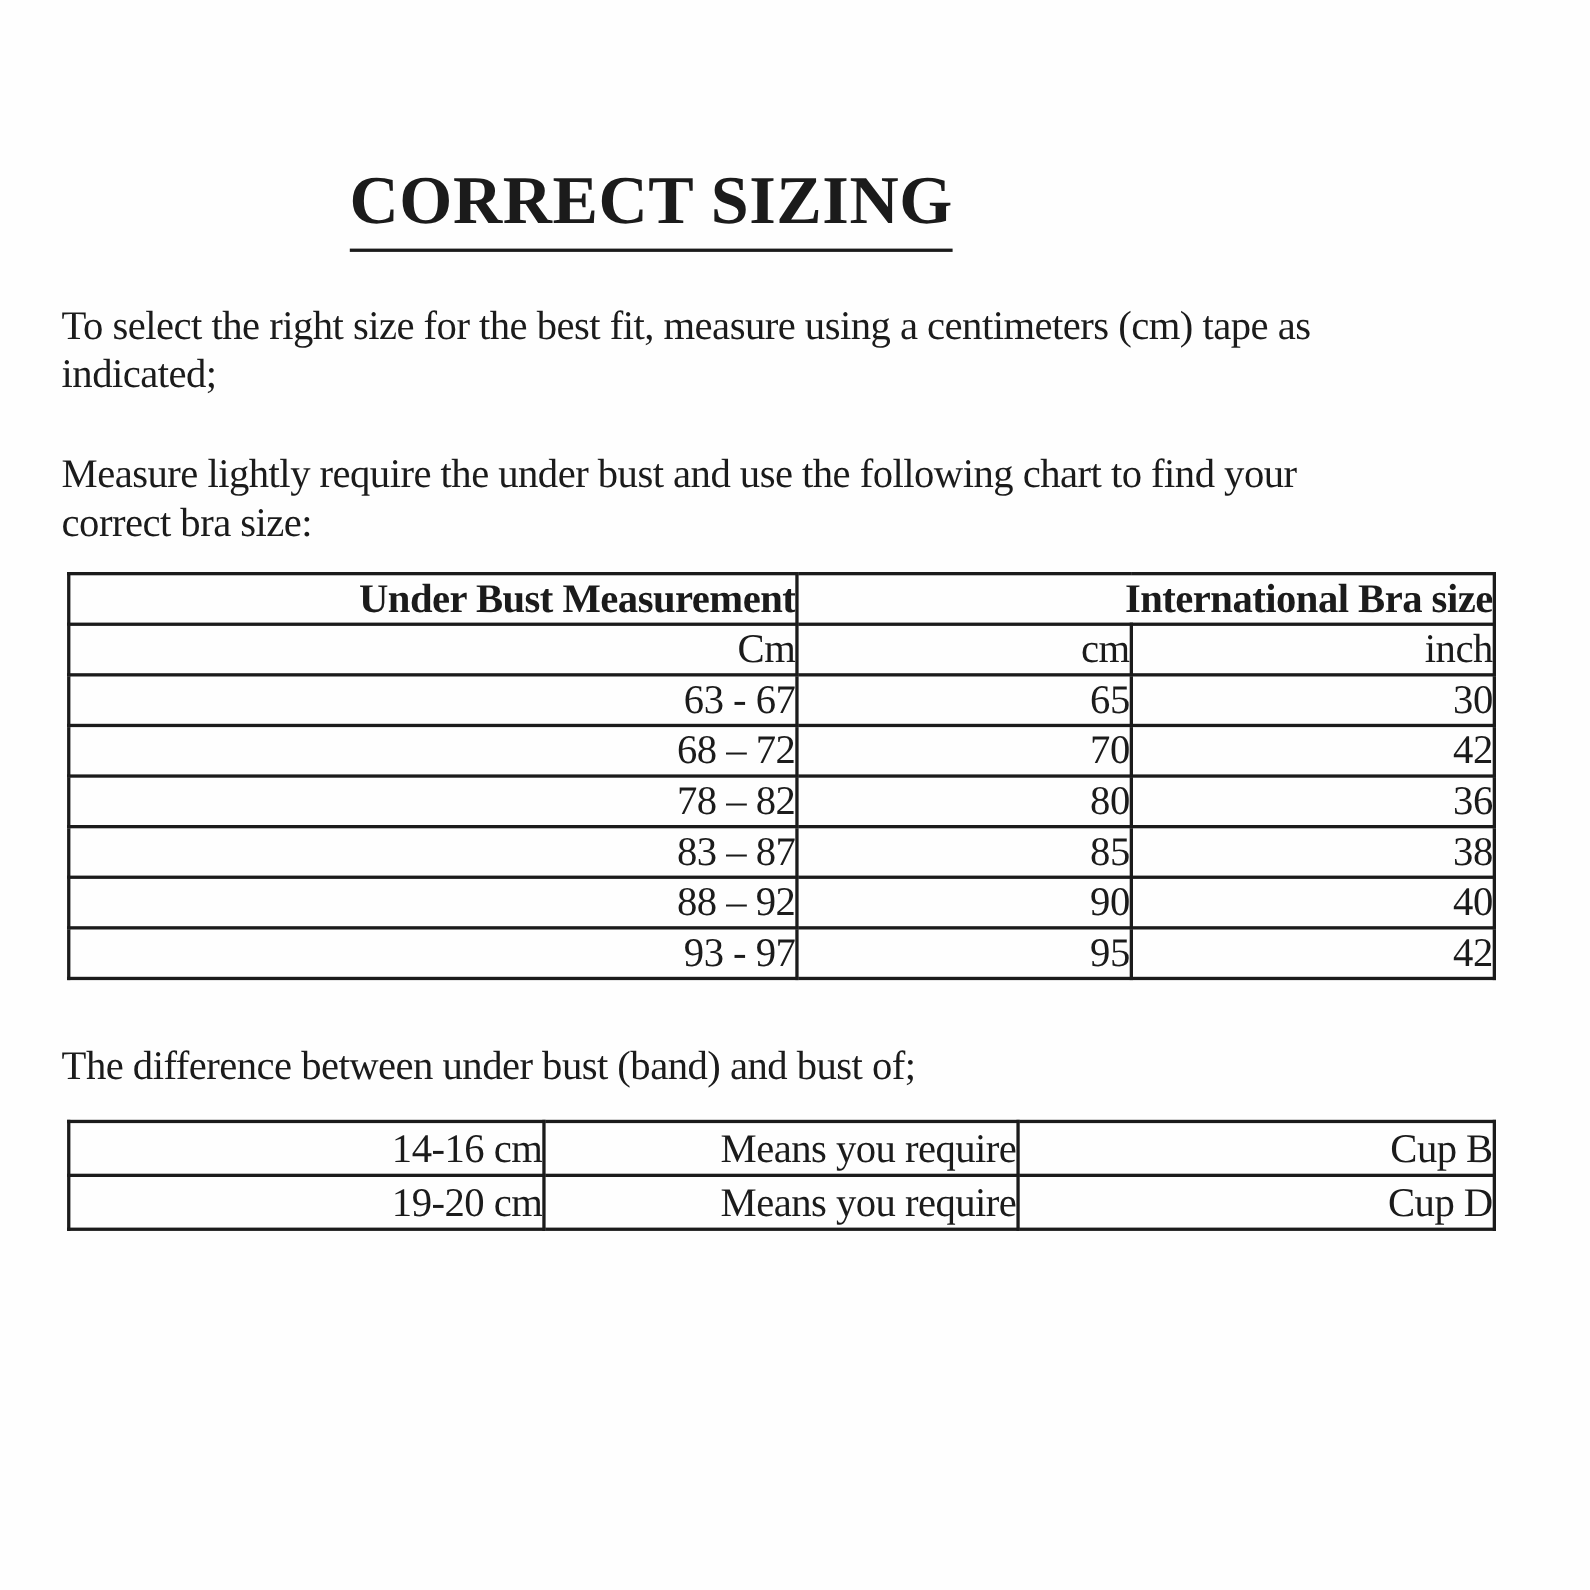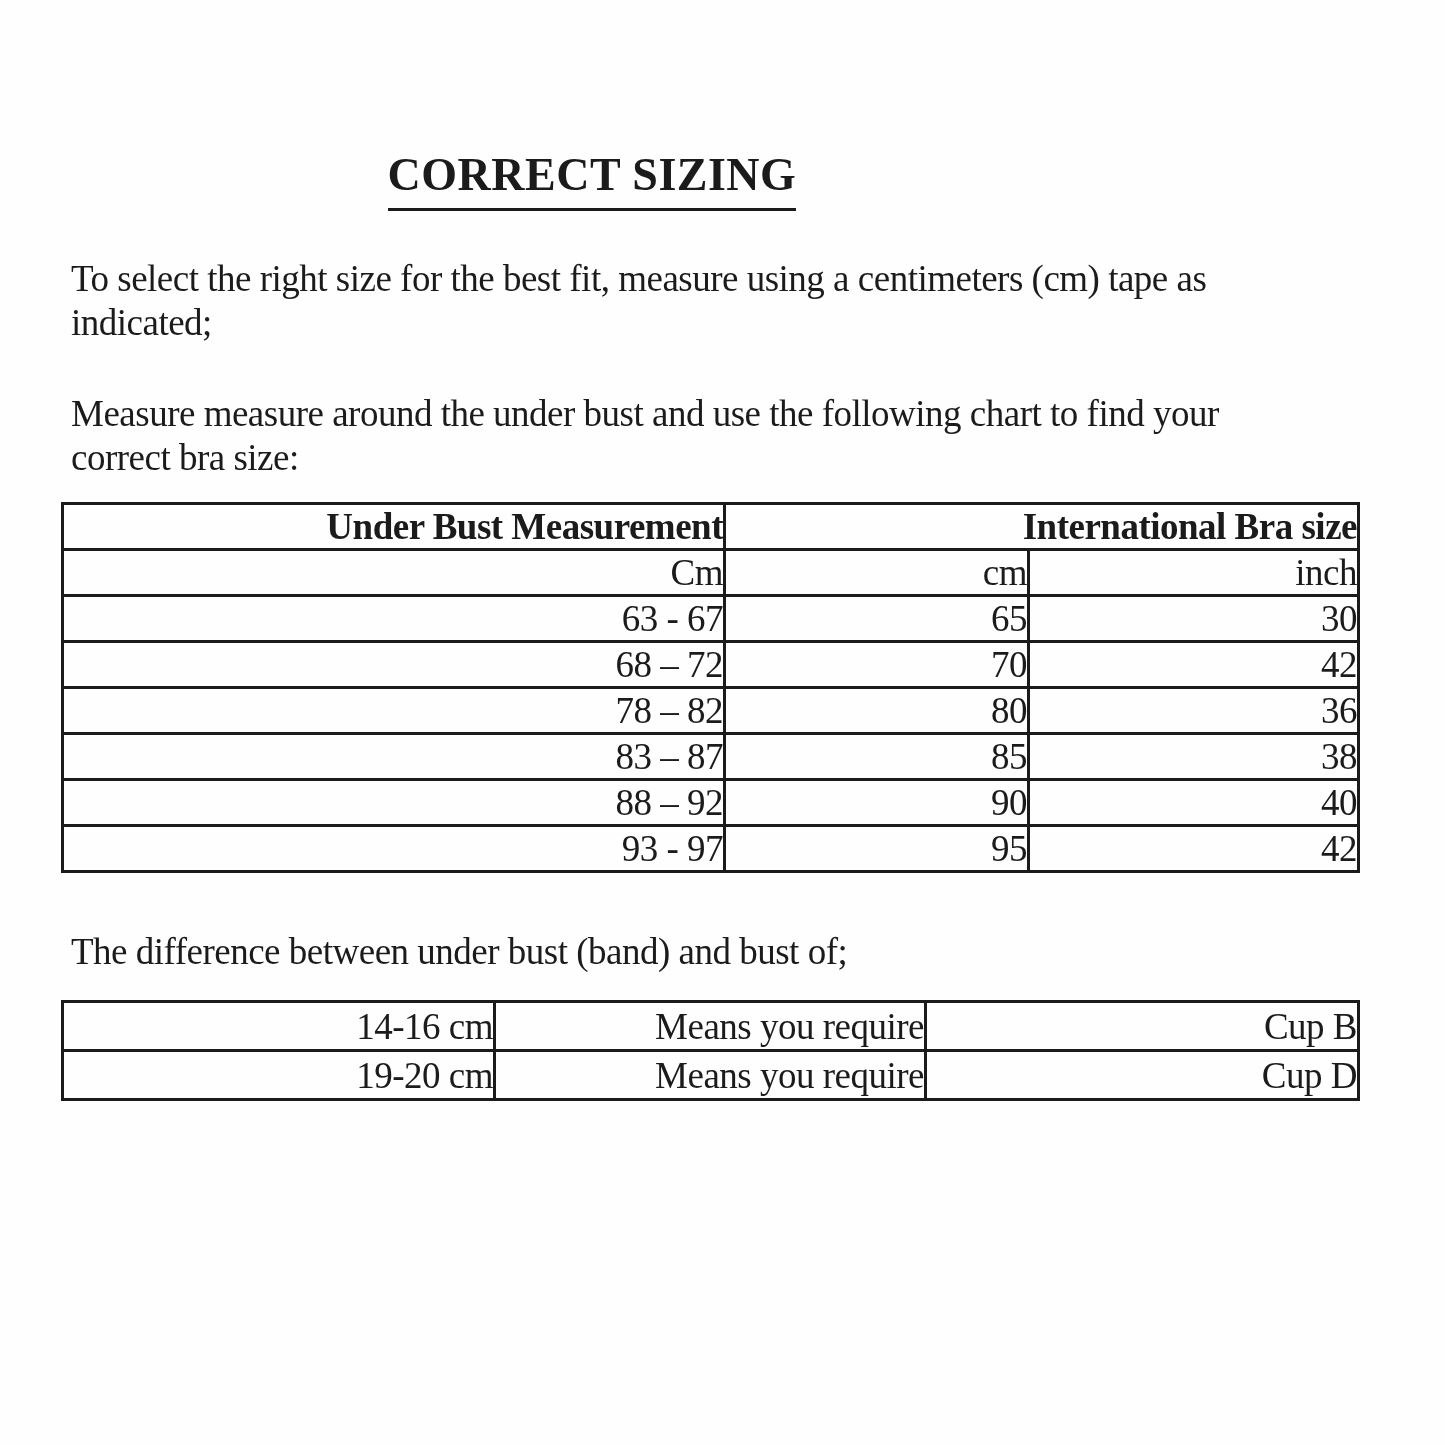--- a/index.html
+++ b/index.html
@@ -16,29 +16,29 @@
     color: #1b1b1b;
     overflow: hidden;
   }
   .title-row {
     padding-top: 148px;
     width: 1184px;
     text-align: center;
   }
   .doc-title {
     display: inline-block;
-    font-size: 46px;
+    font-size: 62px;
     font-weight: bold;
     letter-spacing: 0.5px;
     border-bottom: 3px solid #1b1b1b;
     padding-bottom: 7px;
   }
   .body-par {
     margin: 0;
-    padding-left: 71px;
+    padding-left: 56px;
     font-size: 37px;
     line-height: 44px;
     letter-spacing: -0.5px;
   }
   .par-line { display: block; }
   #intro-par   { margin-top: 46px; }
   #measure-par { margin-top: 47px; }
   #cup-par     { margin-top: 57px; }
 
   table.size-table {
@@ -73,21 +73,21 @@
   <div class="title-row">
     <span class="doc-title">CORRECT SIZING</span>
   </div>
 
   <p class="body-par" id="intro-par">
     <span class="par-line">To select the right size for the best fit, measure using a centimeters (cm) tape as</span>
     <span class="par-line">indicated;</span>
   </p>
 
   <p class="body-par" id="measure-par">
-    <span class="par-line">Measure measure around the under bust and use the following chart to find your</span>
+    <span class="par-line">Measure lightly require the under bust and use the following chart to find your</span>
     <span class="par-line">correct bra size:</span>
   </p>
 
   <table class="size-table" id="band-table">
     <colgroup>
       <col style="width:662px">
       <col style="width:304px">
       <col style="width:330px">
     </colgroup>
     <tbody>

